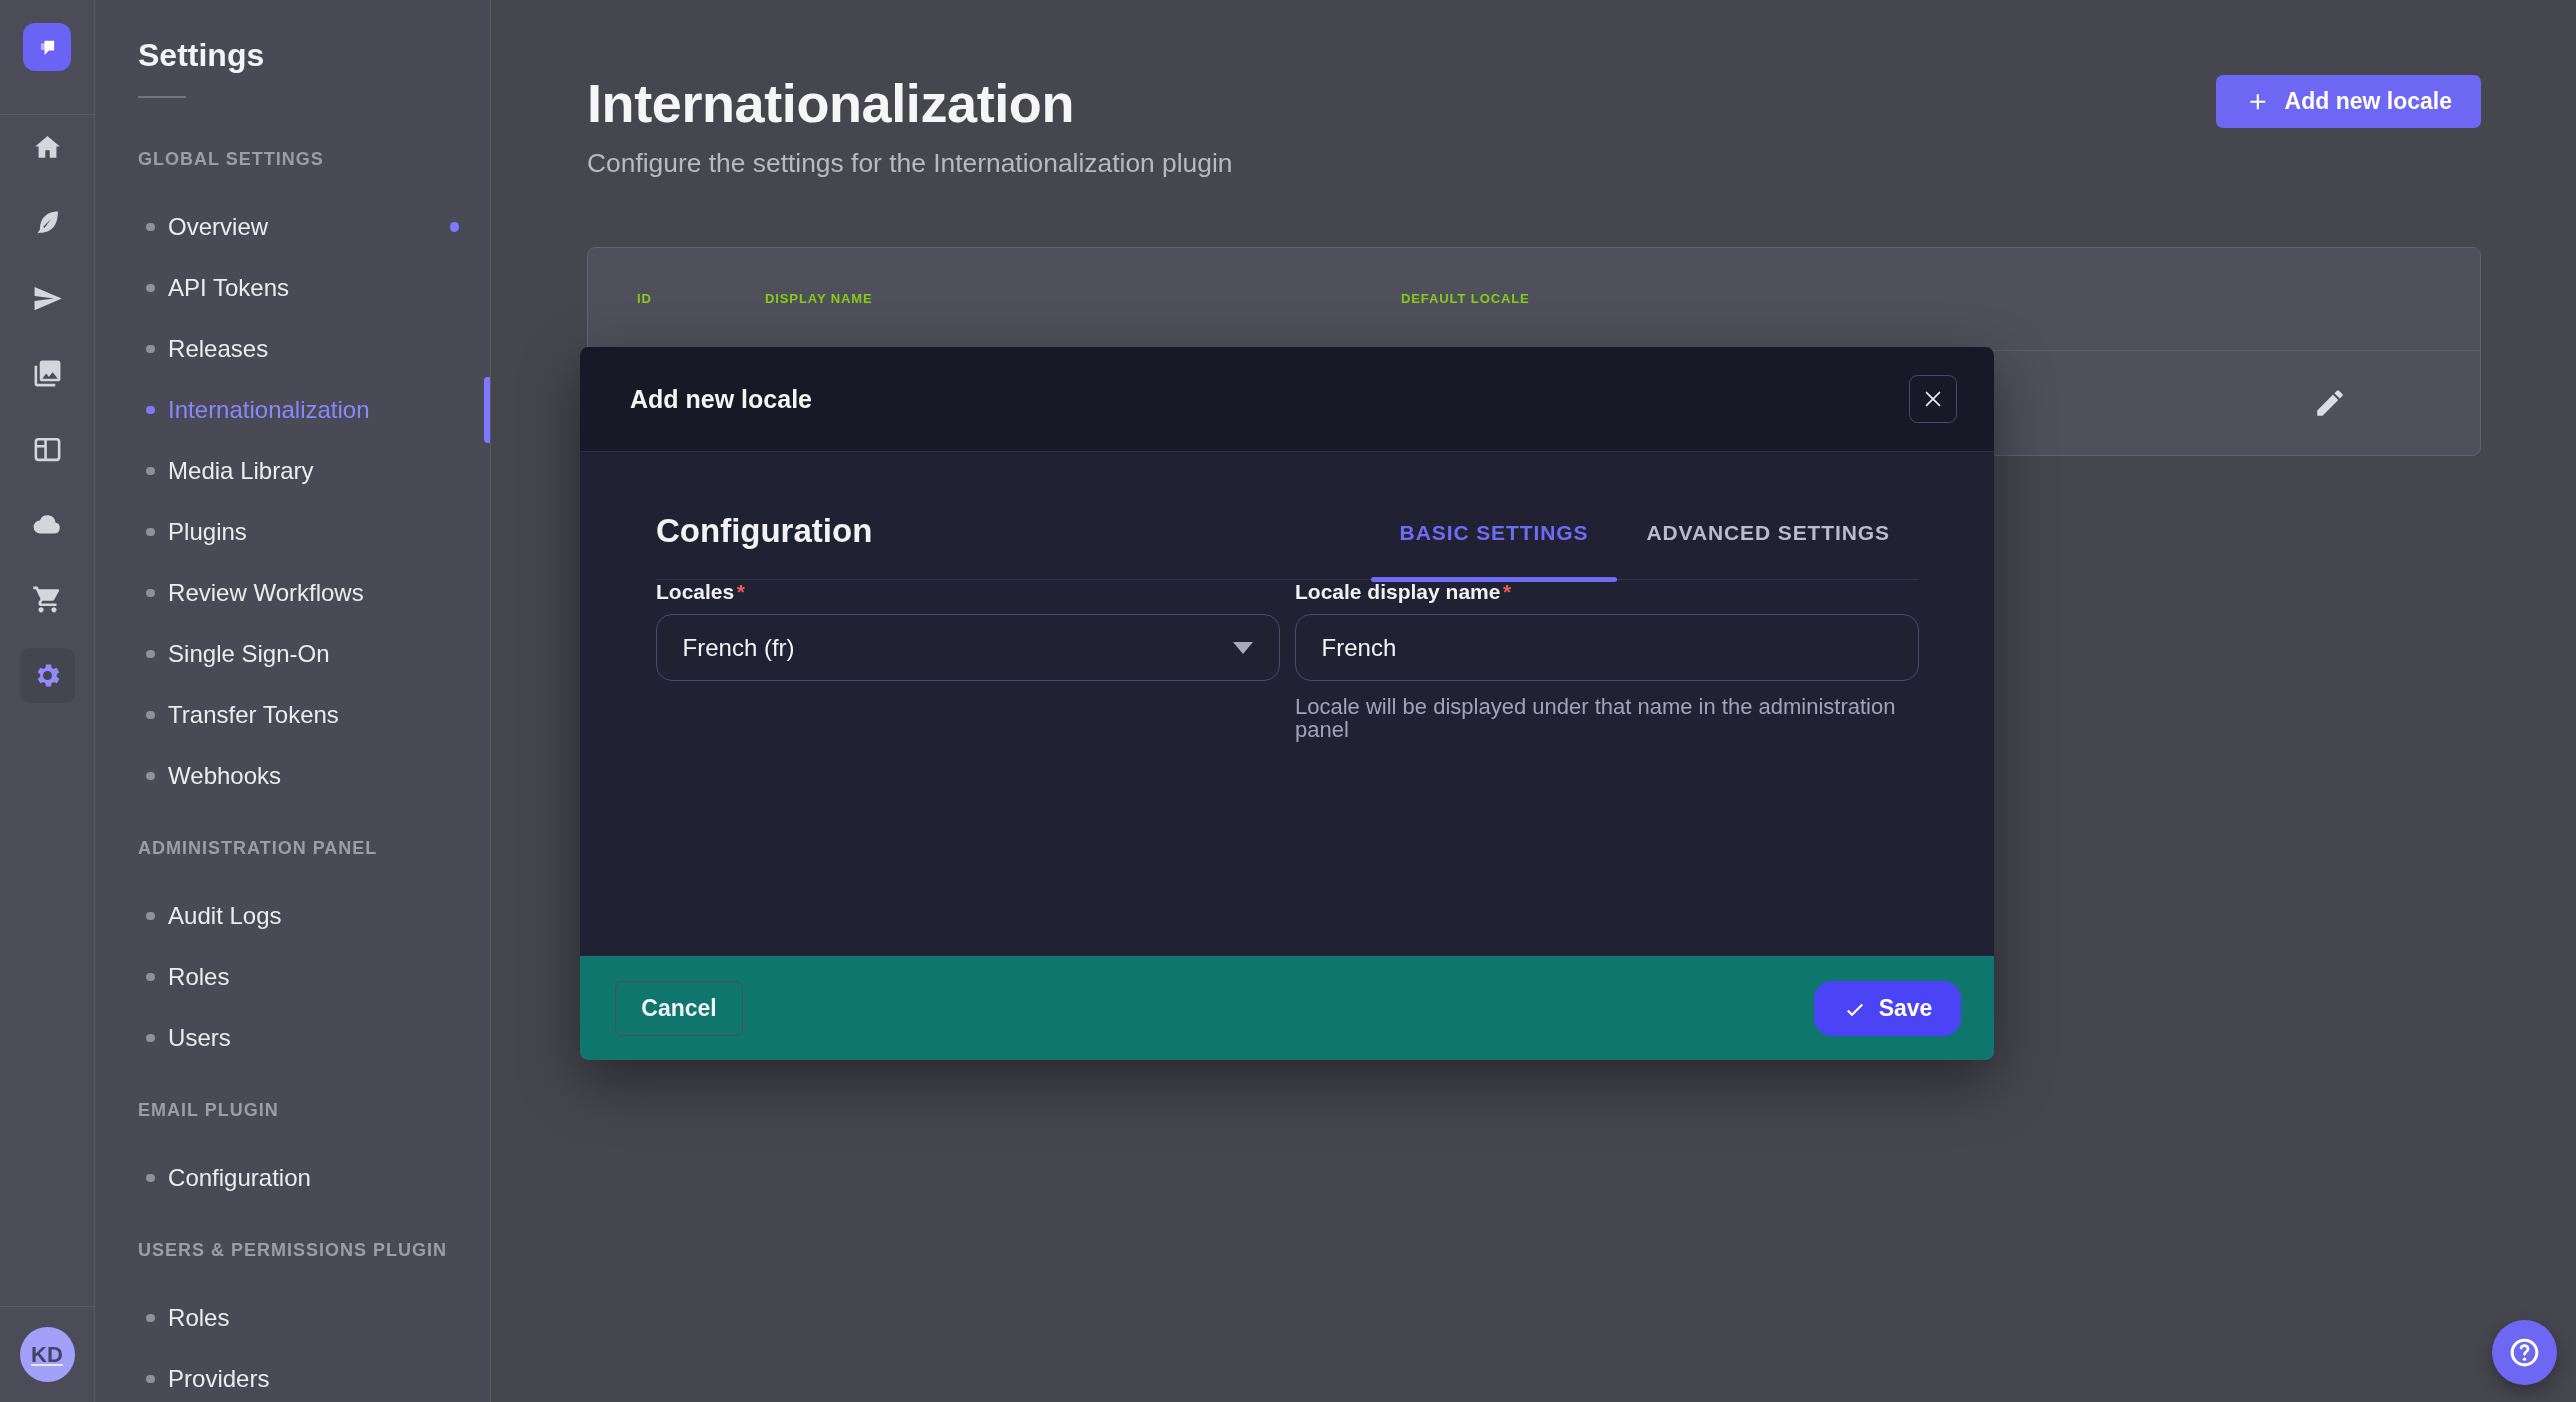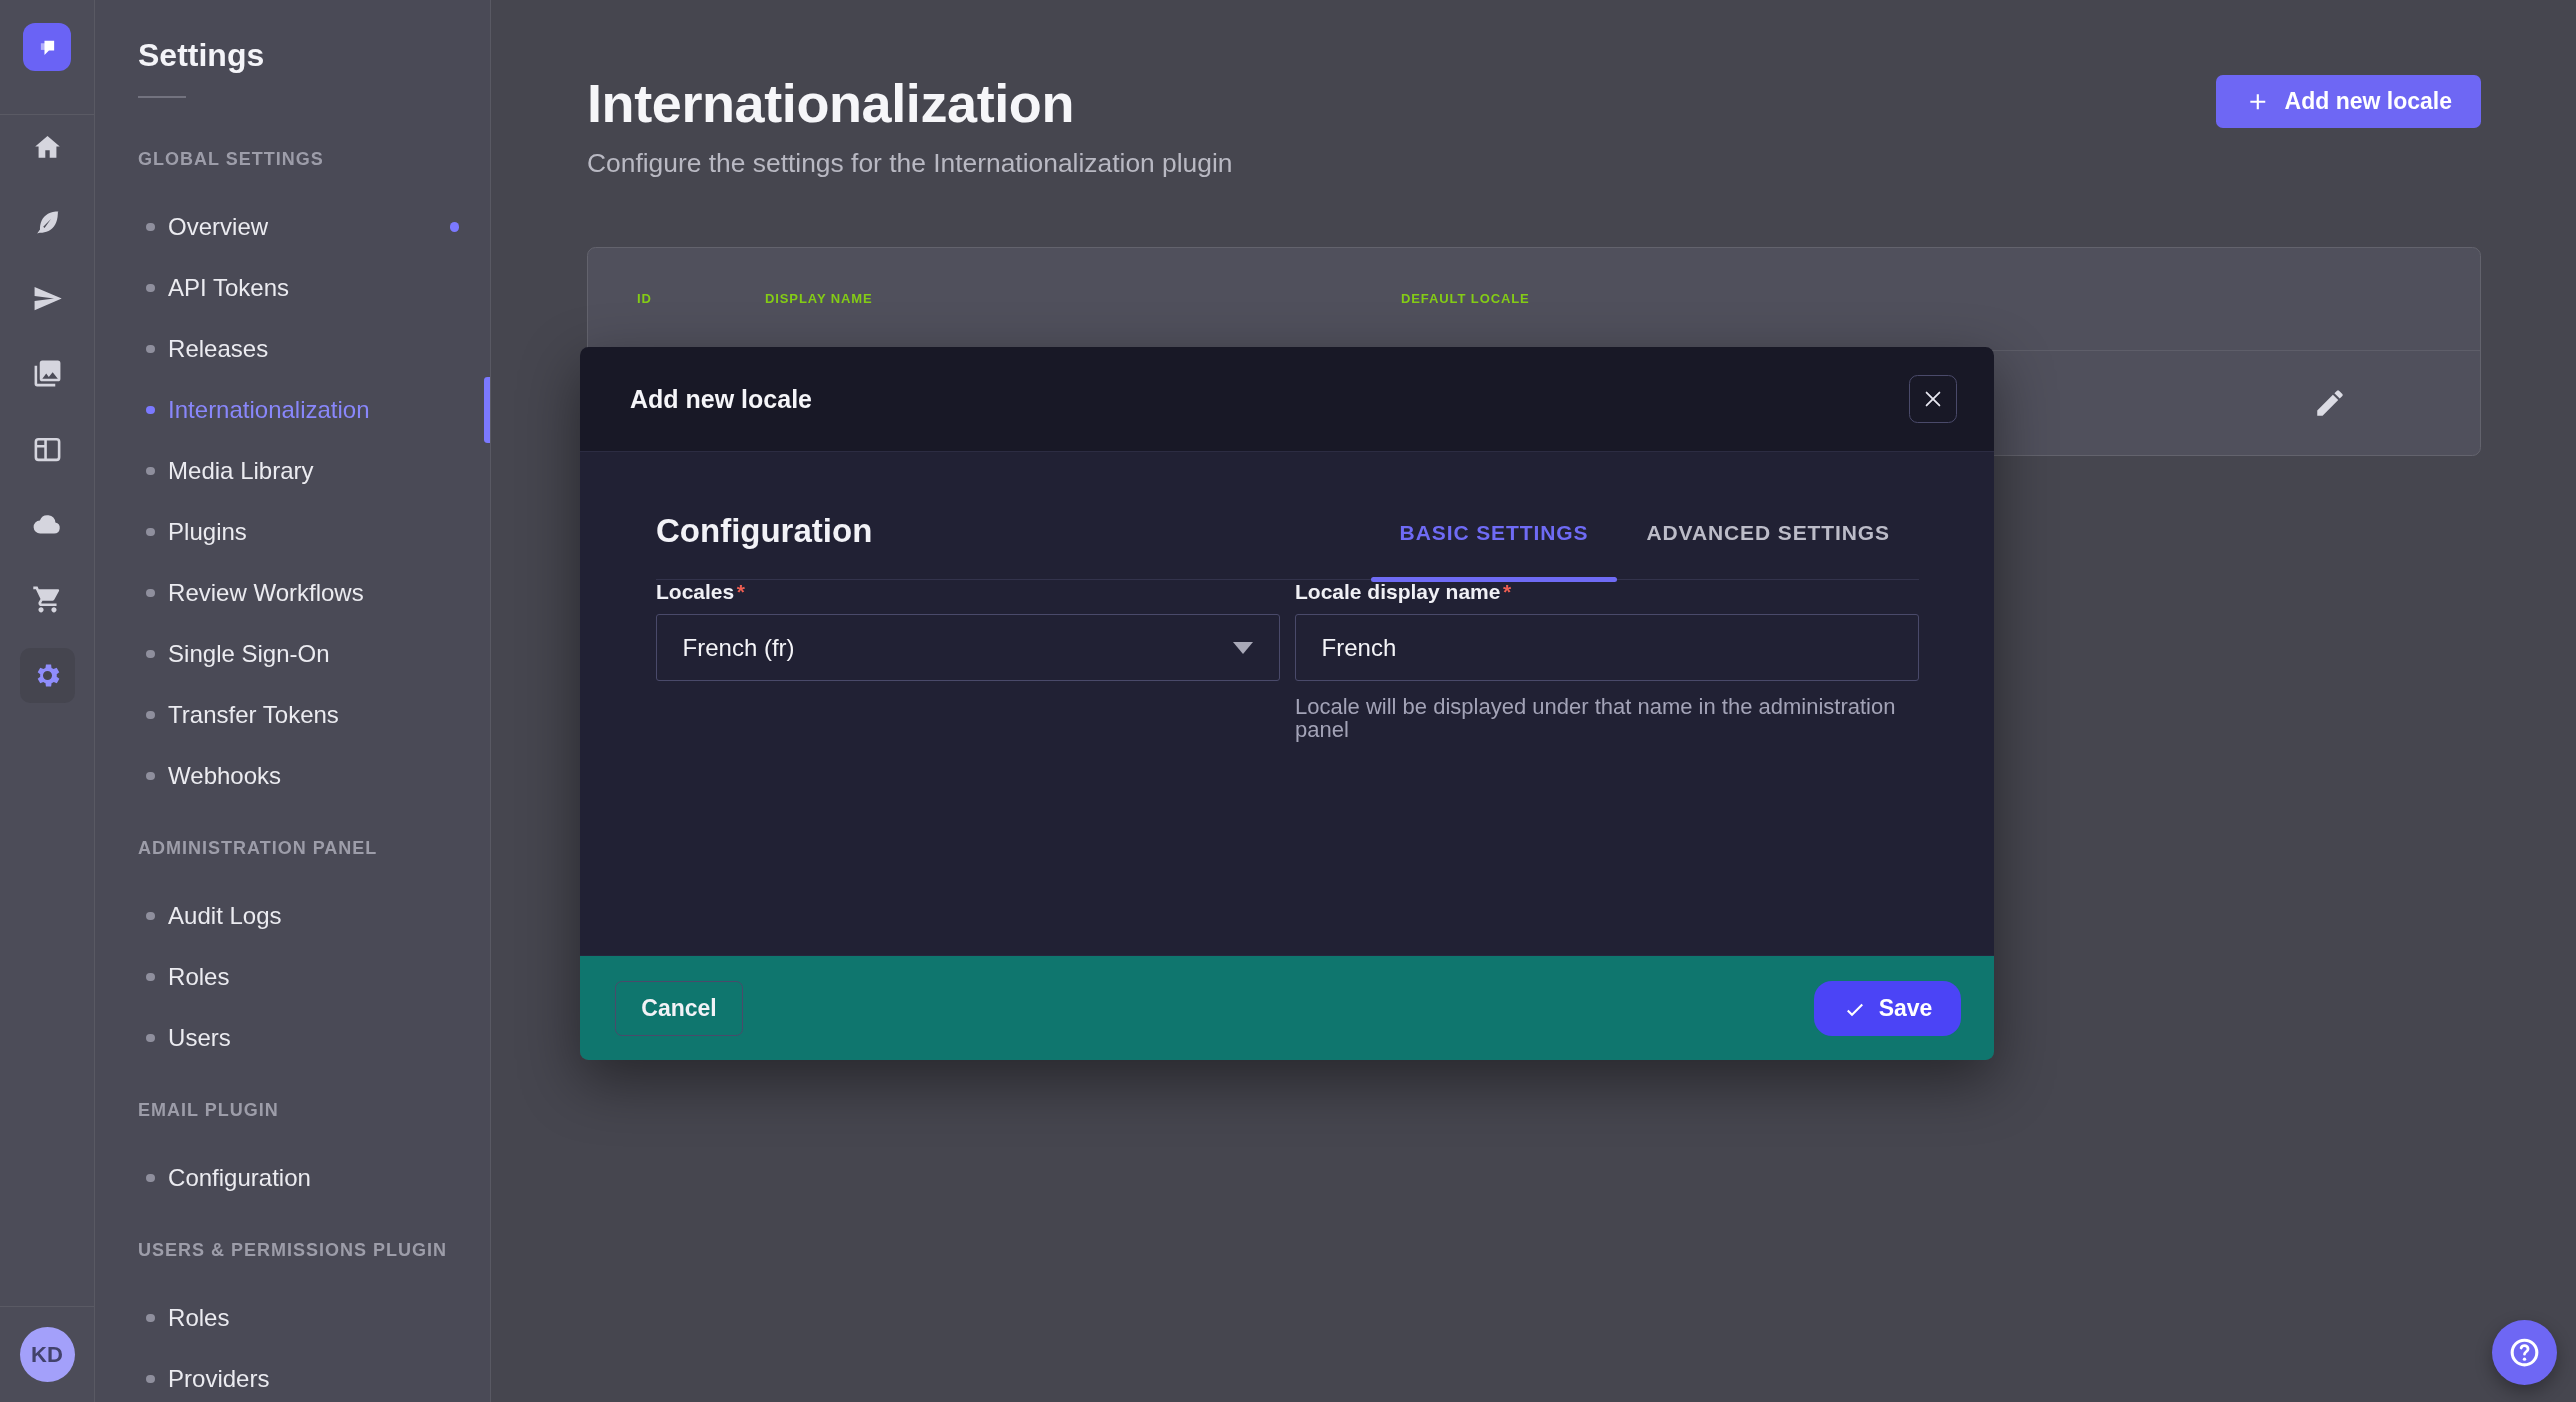--- a/index.html
+++ b/index.html
@@ -22,21 +22,21 @@
     background:#6a63f5; display:flex; align-items:center; justify-content:center; cursor:pointer;
   }
   .rail-nav { padding-top:5.1px; }
   .rail-btn {
     width:55px; height:55px; margin:0 auto 20.4px auto; border:none; background:transparent;
     display:flex; align-items:center; justify-content:center; border-radius:10.2px; cursor:pointer;
   }
   .rail-btn.active { background:#45454f; }
   .rail-bottom {
     position:absolute; left:0; right:0; bottom:0; height:96px;
-    border-top:0.9px solid #5a5a64; display:flex; justify-content:center;
+    border-top:0.9px solid #5a5a64; display:flex; justify-content:center;text-decoration:underline;
   }
   .avatar {
     margin-top:20.4px; width:55px; height:55px; border-radius:50%;
     background:#a3a0fa; color:#42426b; font-size:22px; font-weight:700;
     display:flex; align-items:center; justify-content:center; cursor:pointer;
   }
 
   
   .subnav {
     position:absolute; left:95px; top:0; bottom:0; width:396px;
@@ -116,21 +116,21 @@
   .tab.active { color:#6f6bf5; }
   .tab.active::after {
     content:""; position:absolute; left:0; right:0; bottom:-2.6px; height:4.3px;
     background:#6f6bf5; border-radius:2.6px;
   }
   .form-row { display:flex; gap:15px; }
   .field { flex:1; min-width:0; }
   .field-label { font-size:21px; font-weight:600; color:#f0f0f5; }
   .req { color:#ee5e52; margin-left:2.6px; }
   .control {
-    margin-top:10.2px; height:67px; width:100%; border:0.9px solid #4a4a6a; border-radius:3px;
+    margin-top:10.2px; height:67px; width:100%; border:0.9px solid #4a4a6a; border-radius:16px;
     background:transparent; color:#f4f4f8; font-size:24px; font-family:inherit;
     display:flex; align-items:center; justify-content:space-between; padding:0 25.6px; cursor:pointer;
   }
   input.control { cursor:text; outline:none; display:block; padding:0 25.6px; }
   .caret { width:0; height:0; border-left:10.2px solid transparent; border-right:10.2px solid transparent; border-top:12px solid #a9a9b8; }
   .hint { margin-top:13.6px; font-size:22px; line-height:23px; color:#a3a3b7; max-width:605px; }
   .modal-footer {
     height:106px; background:#0f766e; border-top:0.9px solid #26263c;
     display:flex; align-items:center; padding:0 33px 0 35px;
   }

